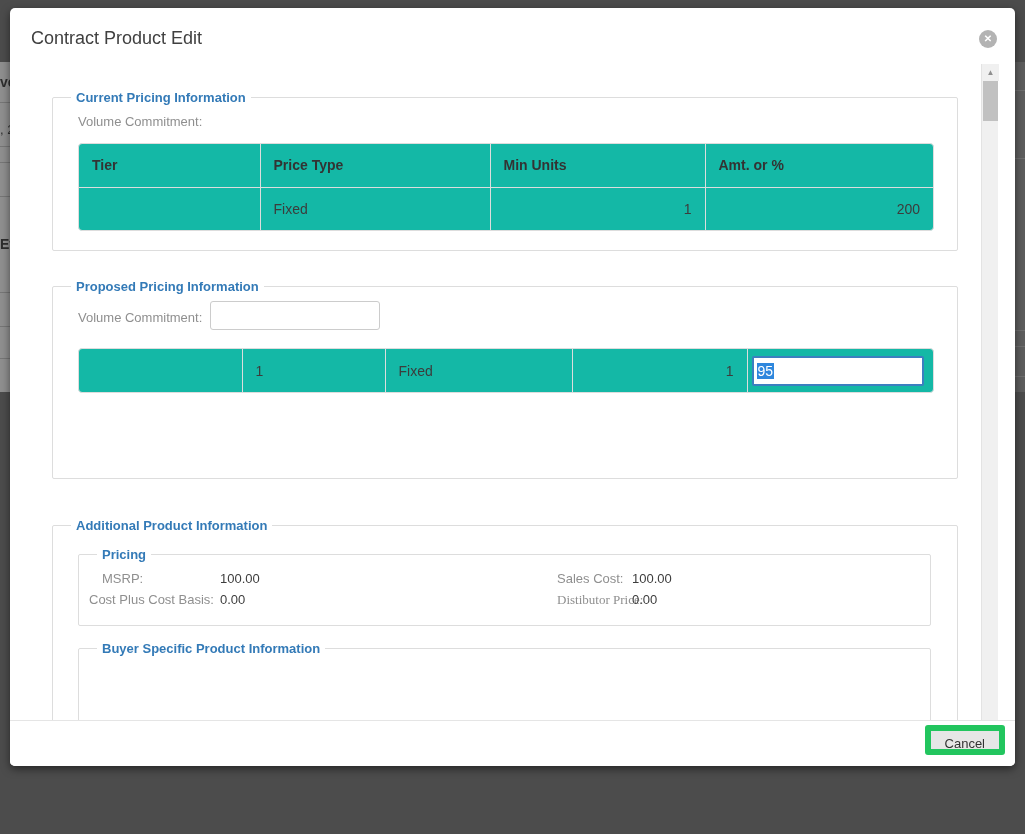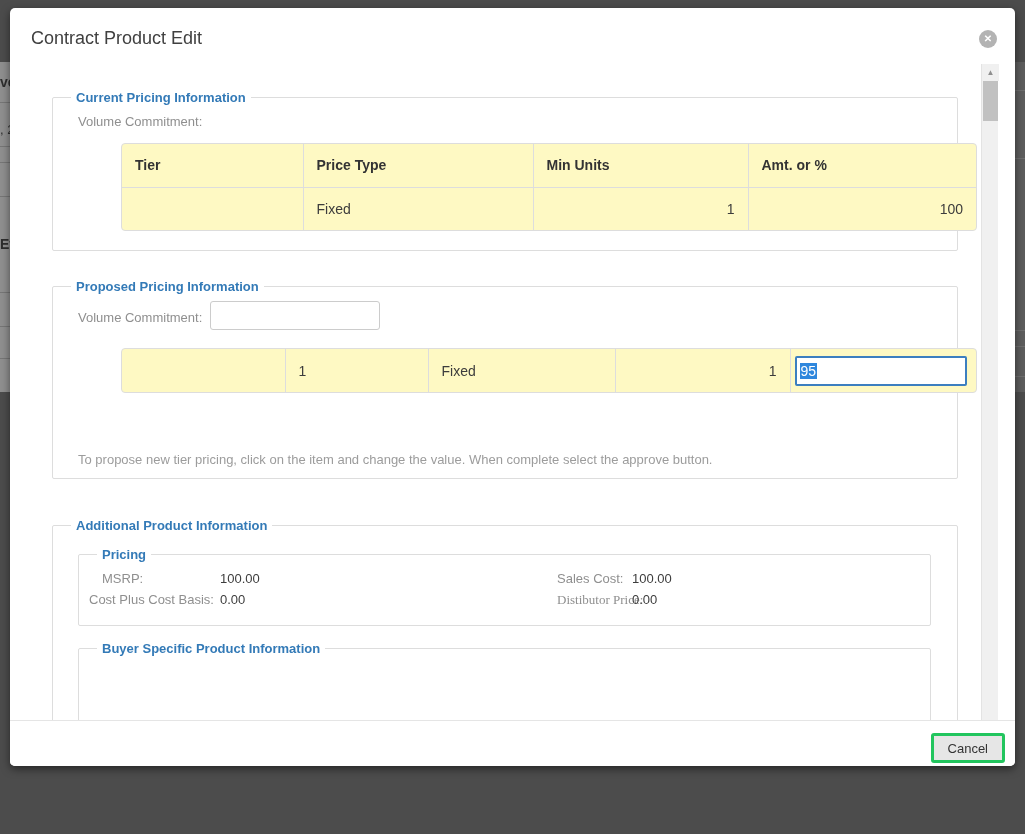--- a/index.html
+++ b/index.html
@@ -51,21 +51,21 @@
   .p2 { margin-top:33px; height:154px; }
   .p3 { margin-top:35px; height:193px; }
   .p4 { margin-top:46px; height:200px; }
 
   .lbl { position:absolute; font-size:13px; color:#8f8f8f; white-space:nowrap; }
   .val { position:absolute; font-size:13px; color:#3d3d3d; white-space:nowrap; }
 
   
   .tbl-wrap {
     position:absolute; left:25px; border:1px solid #ddd; border-radius:4px;
-    overflow:hidden; background:#fef9c3;margin-left:43px;
+    overflow:hidden; background:#14b8a6;
   }
   table { border-collapse:collapse; table-layout:fixed; }
   th, td { height:43px; padding:0 13px; vertical-align:middle; text-align:left; }
   th { font-size:14px; font-weight:bold; color:#333; border-bottom:1px solid #ddd; }
   td { font-size:14px; color:#3c3c3c; }
   th:not(:last-child), td:not(:last-child) { border-right:1px solid #ddd; }
   .num { text-align:right; }
 
   .text-input {
     position:absolute; height:29px; border:1px solid #ccc; border-radius:3px;
@@ -97,22 +97,22 @@
   .scroll-up { top:0; }
   .scroll-down { bottom:0; }
   .scroll-thumb { position:absolute; left:1px; top:17px; width:15px; height:40px; background:#c1c1c1; cursor:grab; }
 
   
   .modal-footer {
     position:absolute; left:0; right:0; bottom:0; height:46px;
     border-top:1px solid #e5e5e5; background:#fff; border-radius:0 0 5px 5px;
   }
   .cancel-btn {
-    position:absolute; right:10px; top:12px; height:30px; min-width:64px;
-    background:#e6e6e6; border:3px solid #22c55e; border-radius:3px;
+    position:absolute; right:10px; top:4px; height:30px; min-width:64px;
+    background:#e6e6e6; border:6px solid #22c55e; border-radius:3px;
     font-family:"Liberation Sans", sans-serif; font-size:13px; color:#333;
     padding:5px 14px; cursor:pointer;
   }
 </style>
 </head>
 <body>
 
 <div class="edge-strip edge-left">
   <div class="edge-block-l">
     <span class="frag b" style="top:12px;">ve</span>
@@ -160,21 +160,21 @@
               <tr>
             <th>Tier</th>
             <th>Price Type</th>
             <th>Min Units</th>
             <th>Amt. or %</th>
           </tr>
           <tr>
             <td></td>
             <td>Fixed</td>
             <td class="num">1</td>
-            <td class="num">100</td>
+            <td class="num">200</td>
           </tr>
         </tbody>
           </table>
       </div>
     </div>
 
     <div class="panel p3">
       <span class="panel-legend">Proposed Pricing Information</span>
       <span class="lbl" style="left:25px; top:23px;">Volume Commitment:</span>
       <input class="text-input" style="left: 157px; top: 14px; width: 170px;" value="">
@@ -195,21 +195,20 @@
             <td class="num">1</td>
             <td class="amt-cell">
               <div class="amt-input">
                 <span class="selection">95</span>
               </div>
             </td>
           </tr>
         </tbody>
           </table>
       </div>
-      <span class="help-text" style="top:165px;">To propose new tier pricing, click on the item and change the value. When complete select the approve button.</span>
     </div>
 
     <div class="panel p4">
       <span class="panel-legend">Additional Product Information</span>
 
       <div class="inner-panel ip1">
         <span class="panel-legend">Pricing</span>
         <span class="lbl" style="left:23px; top:16px;">MSRP:</span>
         <span class="val" style="left:141px; top:16px;">100.00</span>
         <span class="lbl" style="left:478px; top:16px;">Sales Cost:</span>

